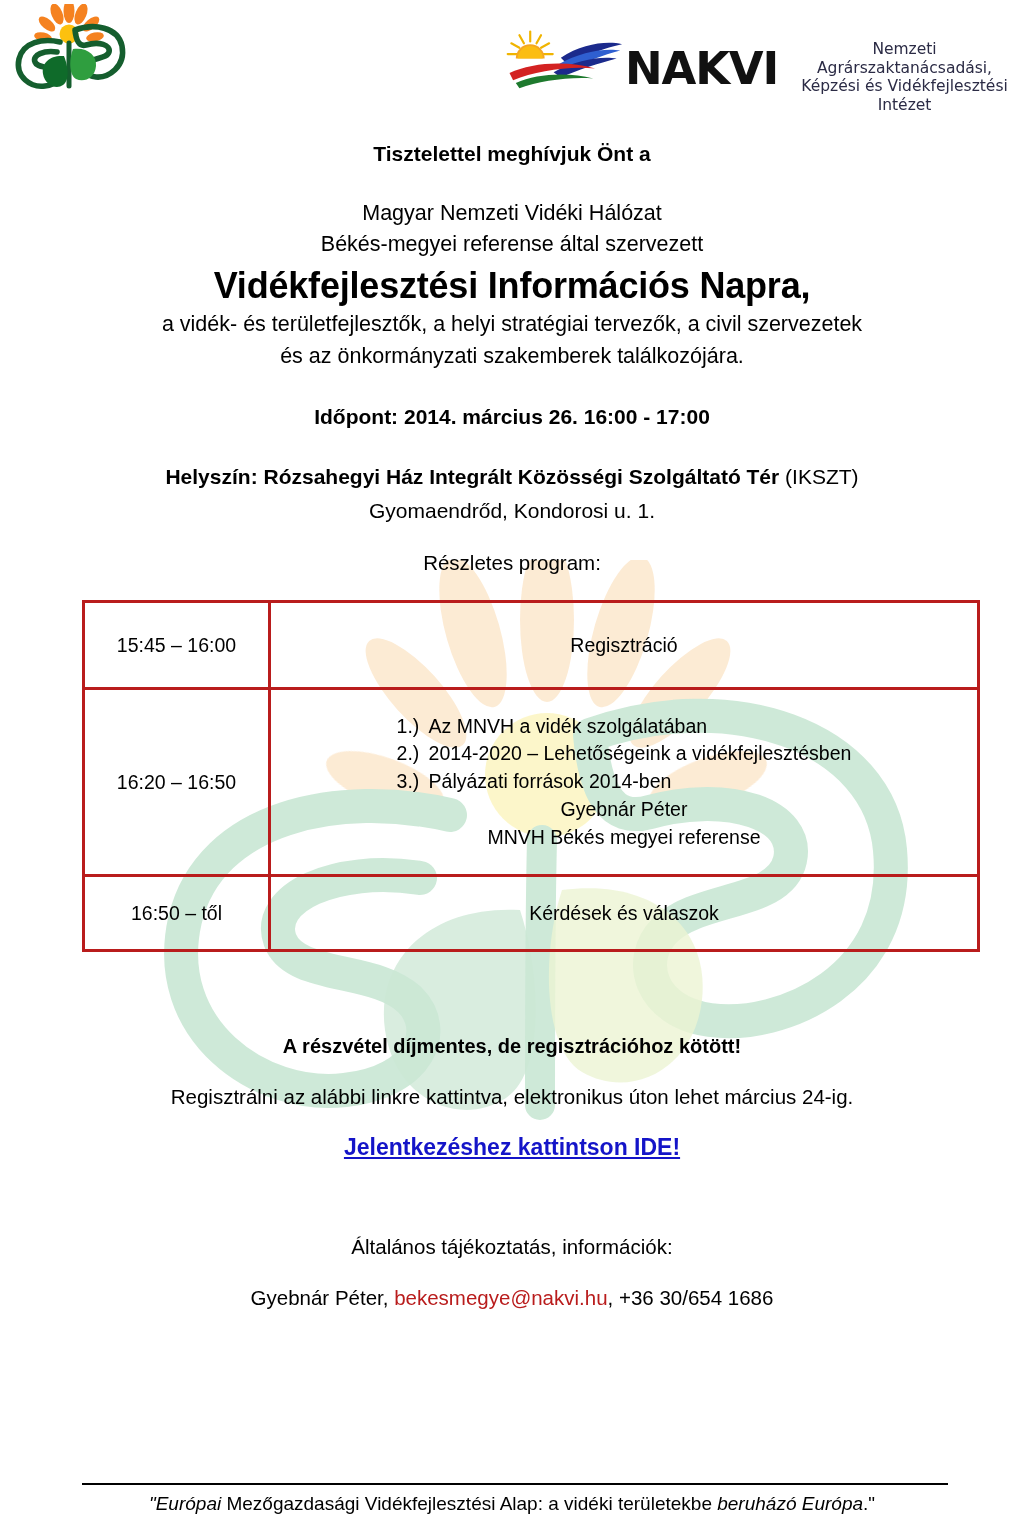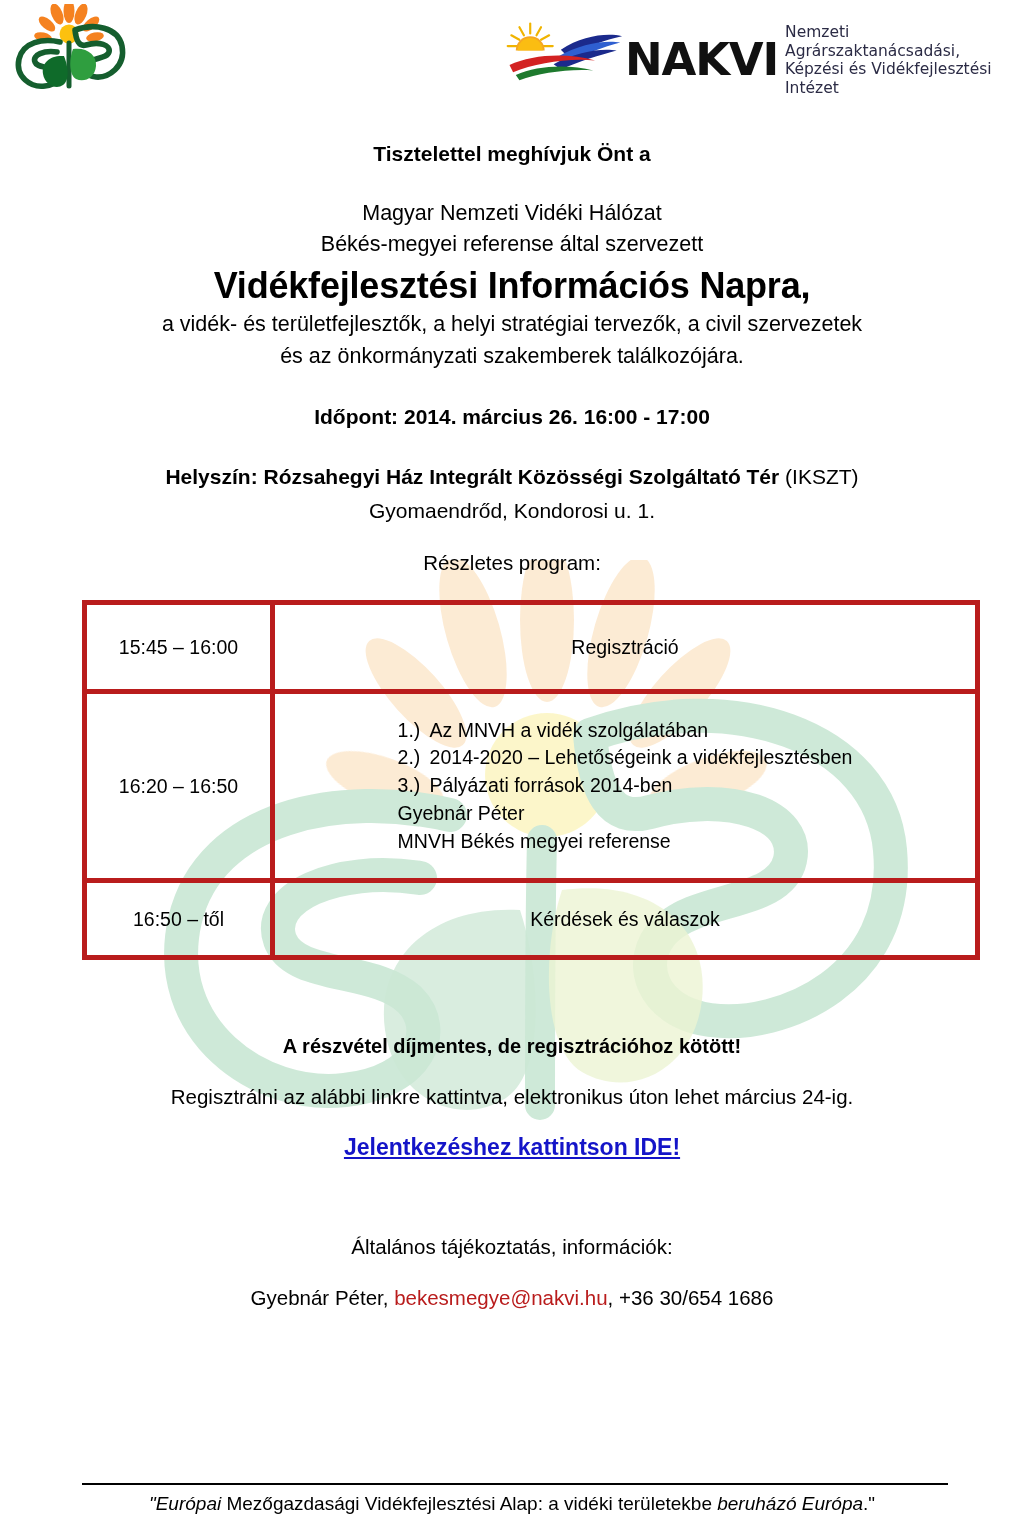--- a/index.html
+++ b/index.html
@@ -78,21 +78,22 @@
     margin-left: -8px;
     margin-top: 8px;
   }
   .logo-nakvi .nakvi-sub {
     font-family: "DejaVu Sans", sans-serif;
     font-size: 15.5px;
     line-height: 1.2;
     color: #2b2b45;
     white-space: pre-line;
     margin-left: 7px;
-    margin-top: 9px;
+    margin-top: 26px;
+    text-align: center;
   }
 
   
   .content {
     position: absolute;
     left: 0; top: 0;
     width: 1024px;
     z-index: 2;
   }
   .line {
@@ -135,21 +136,21 @@
   .prog-table {
     position: absolute;
     left: 82px;
     top: 600px;
     width: 898px;
     border-collapse: collapse;
     z-index: 2;
     background: transparent;
   }
   .prog-table td {
-    border: 5px solid #b91c1c;
+    border: 3px solid #b91c1c;
     font-size: 19.5px;
     vertical-align: middle;
     background: transparent;
     padding: 0;
   }
   .prog-table td.time {
     width: 183px;
     text-align: center;
     white-space: nowrap;
   }
@@ -162,21 +163,21 @@
   .row-3 td { height: 172px; }
   .row-4 td { height: 60px; }
 
   .agenda {
     display: inline-block;
     text-align: left;
     line-height: 1.42;
   }
   .agenda .item { white-space: nowrap; }
   .agenda .num { display: inline-block; width: 32px; }
-  .agenda .center { display: block; }
+  .agenda .center { text-align: center; display: block; }
 
   
   .footer-rule {
     position: absolute;
     left: 82px;
     top: 1483px;
     width: 866px;
     height: 2px;
     background: #000000;
     z-index: 2;

